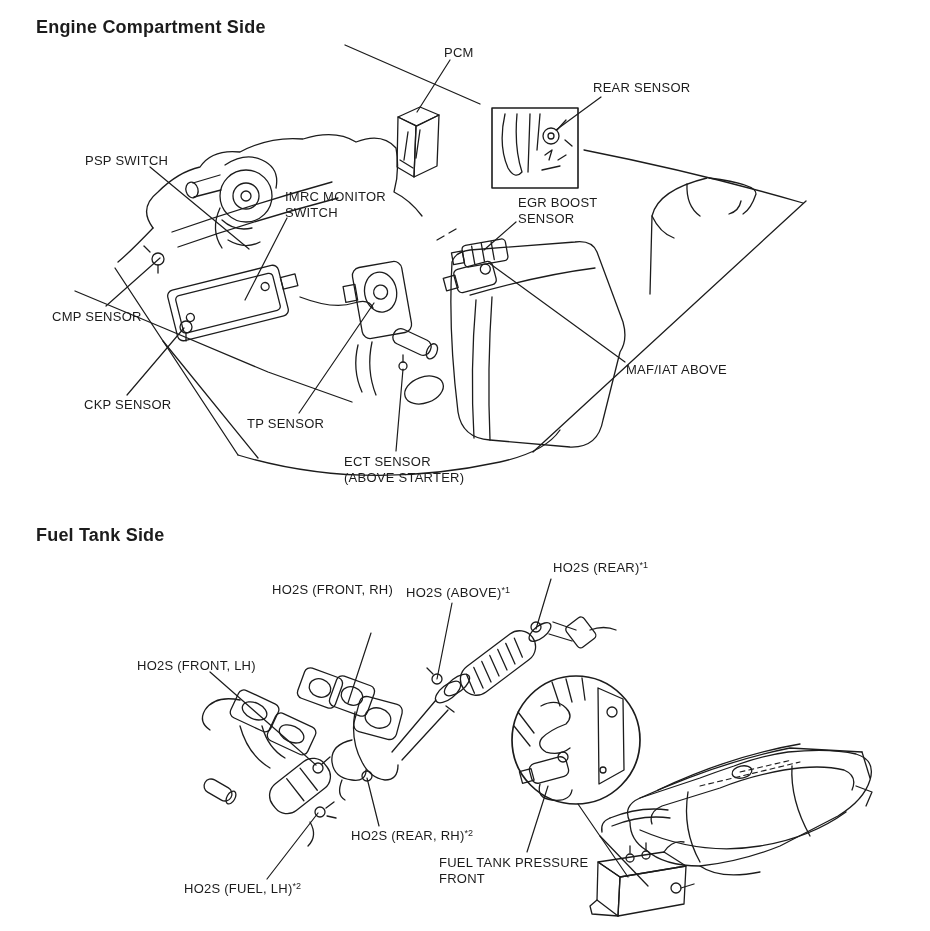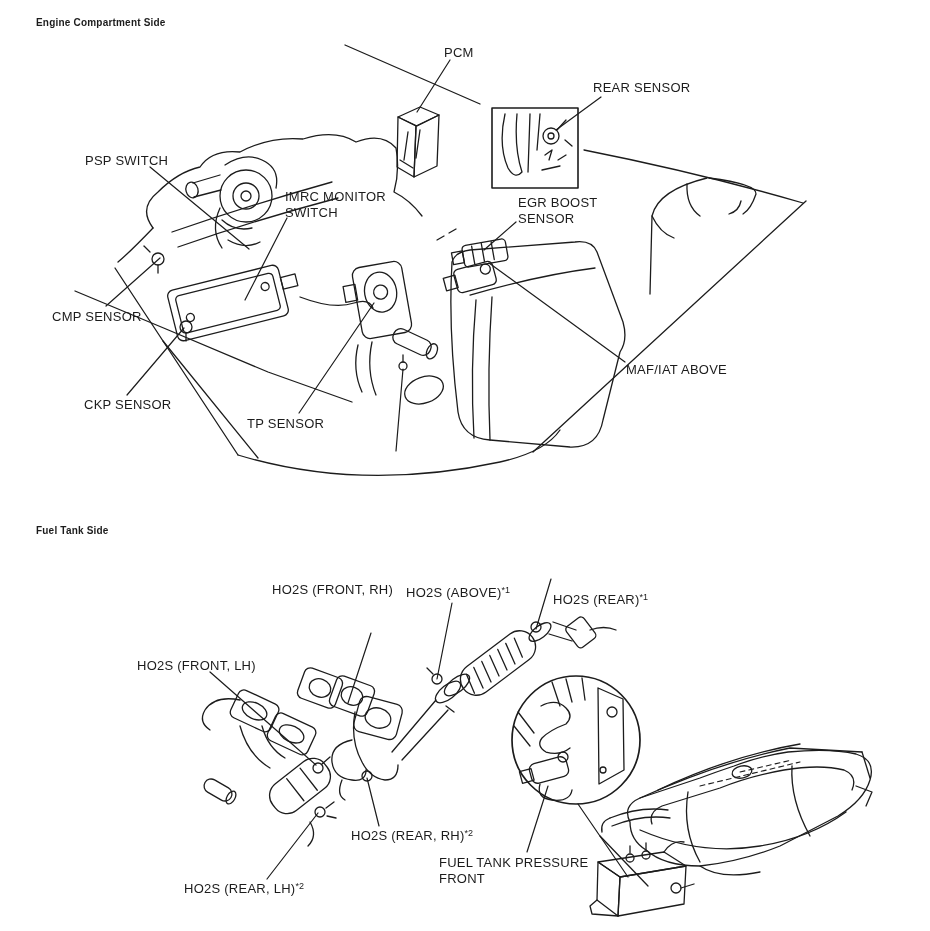--- a/index.html
+++ b/index.html
@@ -15,21 +15,21 @@
   .stroke-bold { fill:none; stroke:var(--ink); stroke-width:1.7; stroke-linecap:round; stroke-linejoin:round; }
   .leader { fill:none; stroke:var(--ink); stroke-width:1.2; stroke-linecap:round; }
   .fillwhite { fill:var(--bg); stroke:var(--ink); stroke-width:1.6; }
   .dash { fill:none; stroke:var(--ink); stroke-width:1.1; stroke-dasharray:5 4; }
   .lbl {
     position:absolute; font-size:13px; line-height:1.22; letter-spacing:.25px;
     white-space:pre-line; color:var(--ink); font-weight:400;
   }
   .lbl .sup { font-size:9px; vertical-align:4px; letter-spacing:0; }
   .title {
-    position:absolute; font-size:10px; font-weight:bold; letter-spacing:.2px; color:var(--ink);
+    position:absolute; font-size:18px; font-weight:bold; letter-spacing:.2px; color:var(--ink);
   }
 </style>
 </head>
 <body>
 
 <div class="canvas">
 
   <svg class="art" width="930" height="931" viewBox="0 0 930 931" aria-hidden="true">
 
     <g class="stroke">
@@ -314,23 +314,25 @@
   <div class="lbl" style="left:593px;top:80px">REAR SENSOR</div>
   <div class="lbl" style="left:85px;top:153px">PSP SWITCH</div>
   <div class="lbl" style="left:285px;top:189px">IMRC MONITOR
 SWITCH</div>
   <div class="lbl" style="left:518px;top:195px">EGR BOOST
 SENSOR</div>
   <div class="lbl" style="left:52px;top:309px">CMP SENSOR</div>
   <div class="lbl" style="left:84px;top:397px">CKP SENSOR</div>
   <div class="lbl" style="left:247px;top:416px">TP SENSOR</div>
   <div class="lbl" style="left:626px;top:362px">MAF/IAT ABOVE</div>
-
-  <div class="lbl" style="left:553px;top:592px"><span>HO2S (REAR)</span><span class="sup">*1</span></div>
+  <div class="lbl" style="left:344px;top:454px">ECT SENSOR
+(ABOVE STARTER)</div>
+
+  <div class="lbl" style="left:553px;top:560px"><span>HO2S (REAR)</span><span class="sup">*1</span></div>
   <div class="lbl" style="left:406px;top:585px"><span>HO2S (ABOVE)</span><span class="sup">*1</span></div>
   <div class="lbl" style="left:272px;top:582px"><span>HO2S (FRONT, RH)</span></div>
   <div class="lbl" style="left:137px;top:658px"><span>HO2S (FRONT, LH)</span></div>
   <div class="lbl" style="left:351px;top:828px"><span>HO2S (REAR, RH)</span><span class="sup">*2</span></div>
   <div class="lbl" style="left:439px;top:855px">FUEL TANK PRESSURE
 FRONT</div>
-  <div class="lbl" style="left:184px;top:881px"><span>HO2S (REAR, LH)</span><span class="sup">*2</span></div>
+  <div class="lbl" style="left:184px;top:881px"><span>HO2S (FUEL, LH)</span><span class="sup">*2</span></div>
 
 </div>
 
 </body></html>

